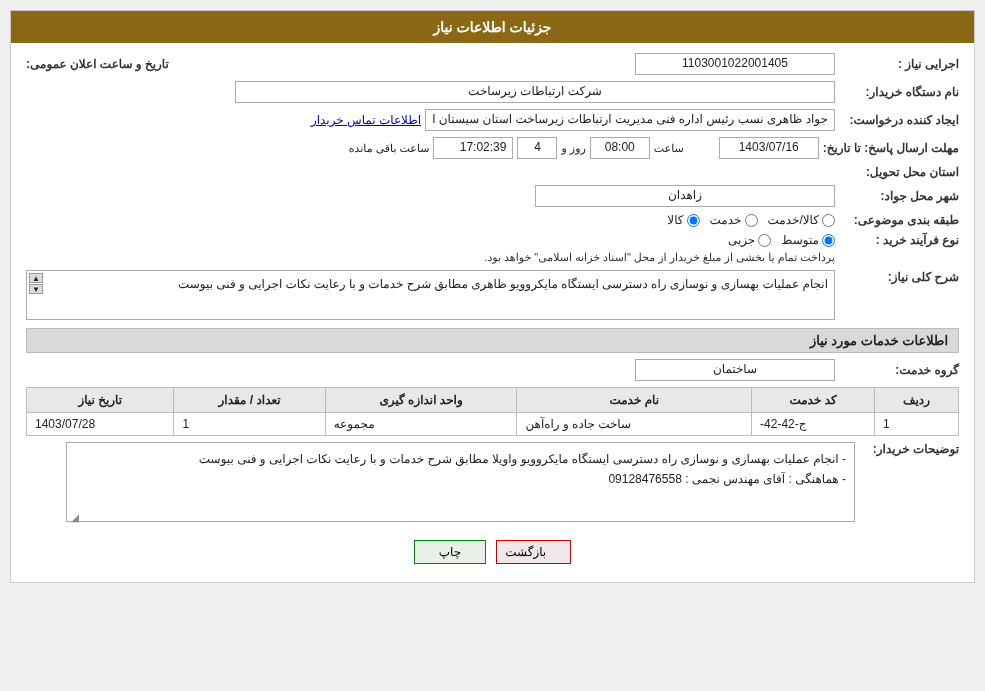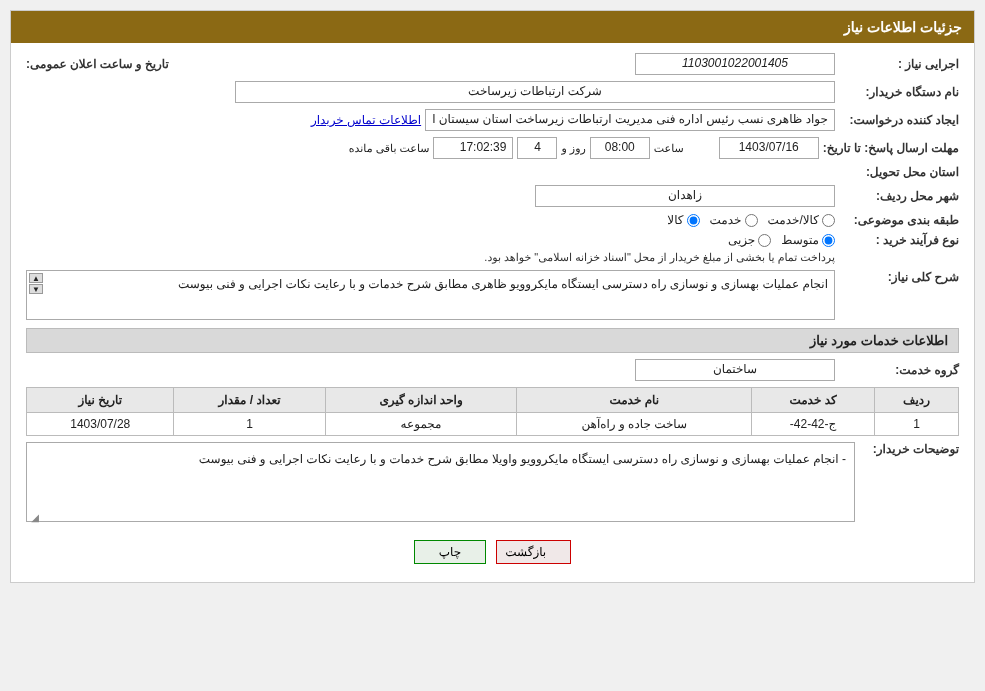--- a/index.html
+++ b/index.html
@@ -16,21 +16,21 @@
       background: #f0f0f0;
       padding: 10px;
     }
     .main-panel {
       background: #fff;
       border: 1px solid #ccc;
     }
     .panel-header {
       background: #8B6914;
       color: #fff;
-      text-align: right;
+      text-align: center;
       padding: 8px 12px;
       font-size: 14px;
       font-weight: bold;
     }
     .panel-body {
       padding: 10px 15px;
     }
     .info-row {
       display: flex;
       align-items: center;
@@ -119,21 +119,21 @@
       background: #e8e8e8;
       border: 1px solid #bbb;
       padding: 5px 8px;
       text-align: center;
       font-weight: bold;
       font-size: 12px;
     }
     .data-table td {
       border: 1px solid #bbb;
       padding: 4px 8px;
-      text-align: center;
+      text-align: left;
     }
     .data-table tr:nth-child(even) td {
       background: #f9f9f9;
     }
     
     .notes-box {
       border: 1px solid #aaa;
       padding: 6px 8px;
       min-height: 80px;
       background: #fff;
@@ -186,21 +186,21 @@
 </head>
 <body>
 
 <div class="page-container">
   <div class="main-panel">
     <div class="panel-header">جزئیات اطلاعات نیاز</div>
     <div class="panel-body">
 
       <div class="info-row">
         <span class="label-cell">اجرایی نیاز :</span>
-        <span class="value-box" style="min-width:200px;font-style:italic;">1103001022001405</span>
+        <span class="value-box" style="min-width:200px;">1103001022001405</span>
         <span style="flex:1;"></span>
         <span class="label-cell" style="min-width:auto;">تاریخ و ساعت اعلان عمومی:</span>
       </div>
 
       <div class="info-row">
         <span class="label-cell">نام دستگاه خریدار:</span>
         <span class="value-box value-box-wide" style="min-width:600px;">شرکت ارتباطات زیرساخت</span>
       </div>
 
       <div class="info-row">
@@ -218,21 +218,21 @@
         <span class="value-box" style="min-width:40px;">4</span>
         <span class="value-box" style="min-width:80px;text-align:right;">17:02:39</span>
         <span class="small-label">ساعت باقی مانده</span>
       </div>
 
       <div class="info-row">
         <span class="label-cell">استان محل تحویل:</span>
       </div>
 
       <div class="info-row">
-        <span class="label-cell">شهر محل ردیف:</span>
+        <span class="label-cell">شهر محل جواد:</span>
         <span class="value-box" style="min-width:300px;">زاهدان</span>
       </div>
 
       <div class="info-row">
         <span class="label-cell">طبقه بندی موضوعی:</span>
         <div class="radio-group">
           <div class="radio-item">
             <input type="radio" name="category" style="">
             <span>کالا/خدمت</span>
           </div>
@@ -298,25 +298,26 @@
               <td>1</td>
               <td>ج-42-42-</td>
               <td>ساخت جاده و راه‌آهن</td>
               <td>مجموعه</td>
               <td>1</td>
               <td>1403/07/28</td>
             </tr>
           </tbody>
       </table>
 
-      <div class="row-label-pair" style="margin-top:6px;">
+      <div class="row-label-pair" style="margin-top:6px;margin-left:40px;">
         <span class="label-cell" style="min-width:100px;">توضیحات خریدار:</span>
         <div class="notes-box relative-wrap" style="flex:1;">
           <div id="buyer-desc-content">
               <div>- انجام عملیات بهسازی و نوسازی راه دسترسی ایستگاه مایکروویو واویلا مطابق شرح خدمات و با رعایت نکات اجرایی و فنی بیوست</div>
+              <div>- هماهنگی : آقای مهندس نجمی : 09128476558</div>
             </div>
           <span class="notes-resize">◢</span>
         </div>
       </div>
 
       <div class="bottom-buttons">
         <button class="btn btn-back">بازگشت</button>
         <button class="btn btn-print">چاپ</button>
       </div>
 

